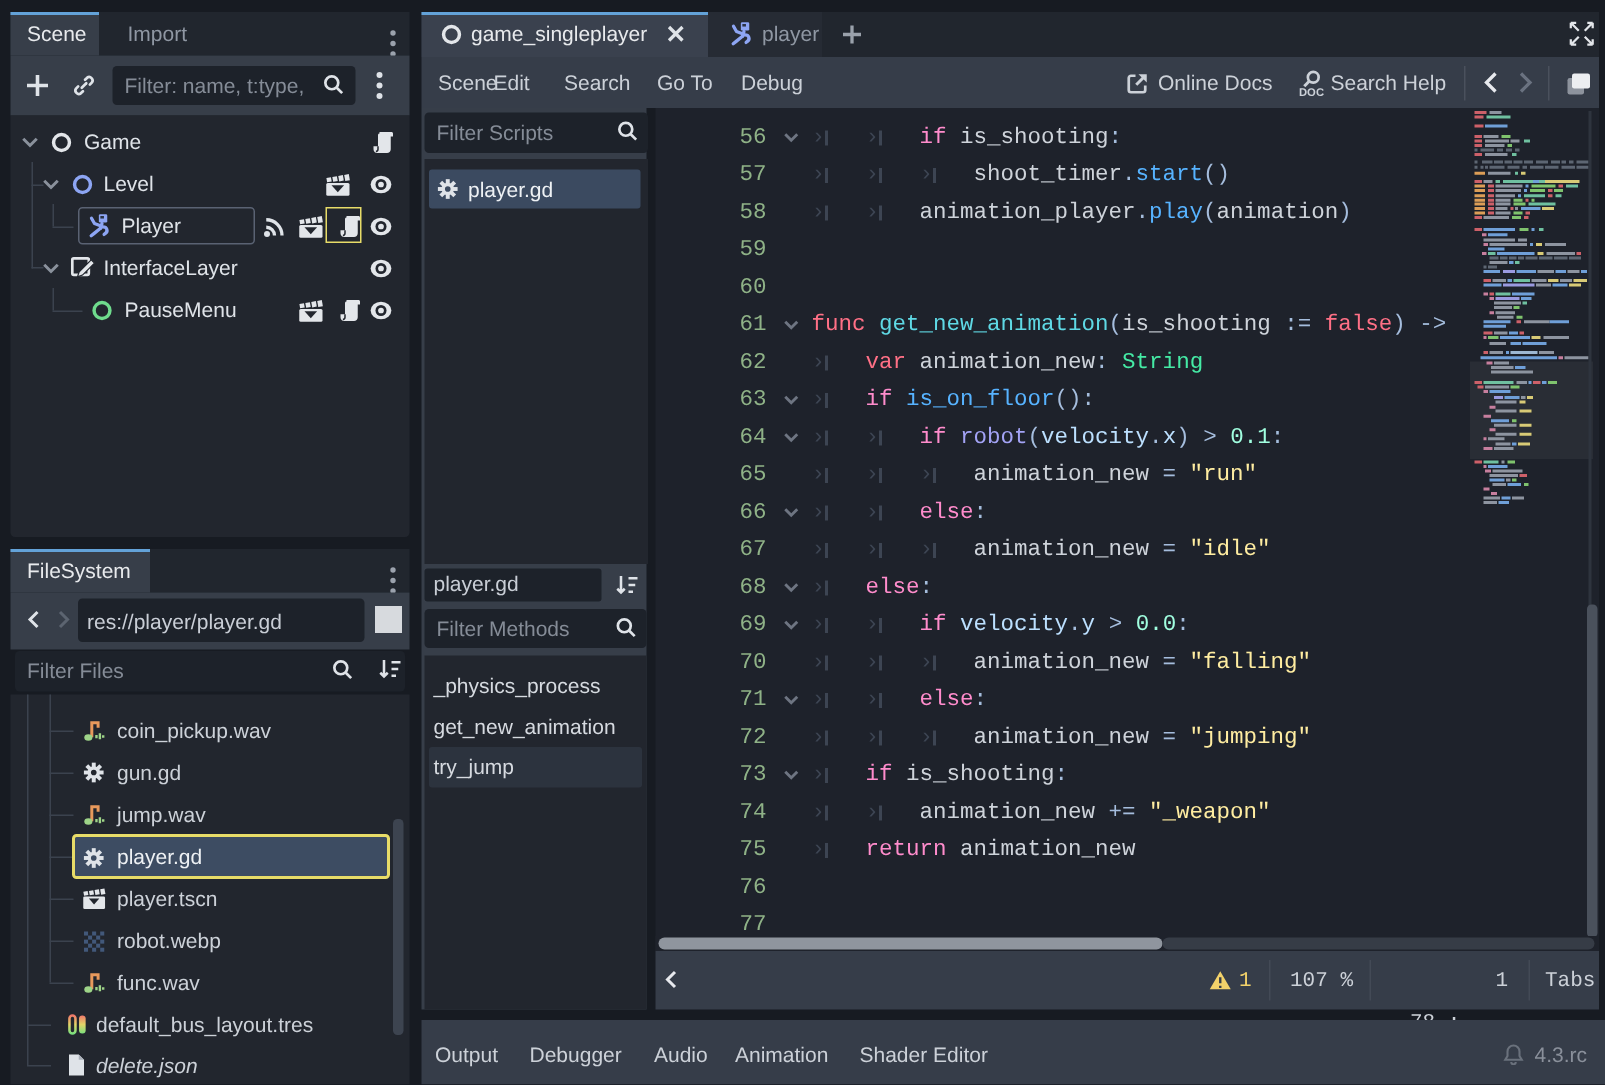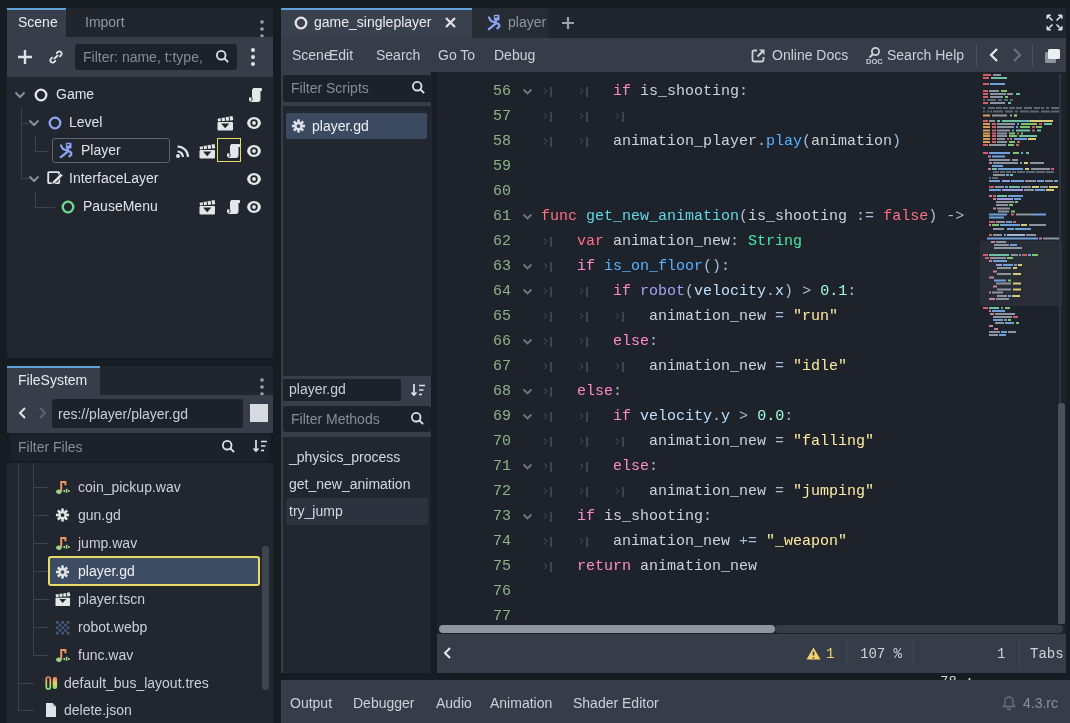--- a/index.html
+++ b/index.html
@@ -303,21 +303,21 @@
         </linearGradient>
       </defs>
       <rect x="2.3" y="2" width="4" height="12" rx="2" fill="none" stroke="url(#abg)" stroke-width="1.7"></rect>
       <rect x="8.7" y="2" width="4.4" height="12" rx="2" fill="url(#abg)"></rect>
     </svg>
   <div class="abs txt" style="left:57px;top:309px;">default_bus_layout.tres</div>
   <svg class="abs" style="left:37px;top:336px" width="14" height="16" viewBox="0 0 14 16">
       <path d="M2 1h6.5L12 4.5V15H2z" fill="#dfe3e8"></path>
       <path d="M8.5 1v3.5H12" fill="#aab0ba"></path>
     </svg>
-  <div class="abs txt" style="left:57px;top:336px;">delete.json</div>
+  <div class="abs txt" style="left:57px;top:336px;font-style:italic;">delete.json</div>
 
   <div class="abs" style="left:255px;top:180px;width:7px;height:144px;background:#3d4450;border-radius:3px;"></div>
 </div>
 
 <div class="abs" style="left:281px;top:8px;width:785px;height:30px;background:#21262e;"></div>
 <div class="abs" style="left:281px;top:8px;width:191px;height:30px;background:#3a414e;border-top:2px solid #63a2d8;"></div>
 <div class="abs" style="left:472px;top:8px;width:76px;height:30px;background:#262b34;"></div>
 <svg class="abs" style="left:293px;top:15px" width="16" height="16" viewBox="0 0 16 16">
     <circle cx="8" cy="8" r="5.3" stroke="#e3e6ea" stroke-width="2.3" fill="none"></circle>
   </svg>
@@ -432,20 +432,21 @@
 <span class="abs" style="left:176px;"><span class="c">if</span><span class="t"> is_shooting</span><span class="y">:</span></span>
 </div>
 <div class="abs cl" style="top:32px;">
 <span class="ln">57</span>
 <span class="tm" style="left:104px;">›</span>
       <span class="tb" style="left:113px;"></span>
 <span class="tm" style="left:140px;">›</span>
       <span class="tb" style="left:149px;"></span>
 <span class="tm" style="left:176px;">›</span>
       <span class="tb" style="left:185px;"></span>
+<span class="abs" style="left:212px;"><span class="t">shoot_timer</span><span class="y">.</span><span class="fc">start</span><span class="y">()</span></span>
 </div>
 <div class="abs cl" style="top:57px;">
 <span class="ln">58</span>
 <span class="tm" style="left:104px;">›</span>
       <span class="tb" style="left:113px;"></span>
 <span class="tm" style="left:140px;">›</span>
       <span class="tb" style="left:149px;"></span>
 <span class="abs" style="left:176px;"><span class="t">animation_player</span><span class="y">.</span><span class="fc">play</span><span class="y">(</span><span class="t">animation</span><span class="y">)</span></span>
 </div>
 <div class="abs cl" style="top:82px;">

